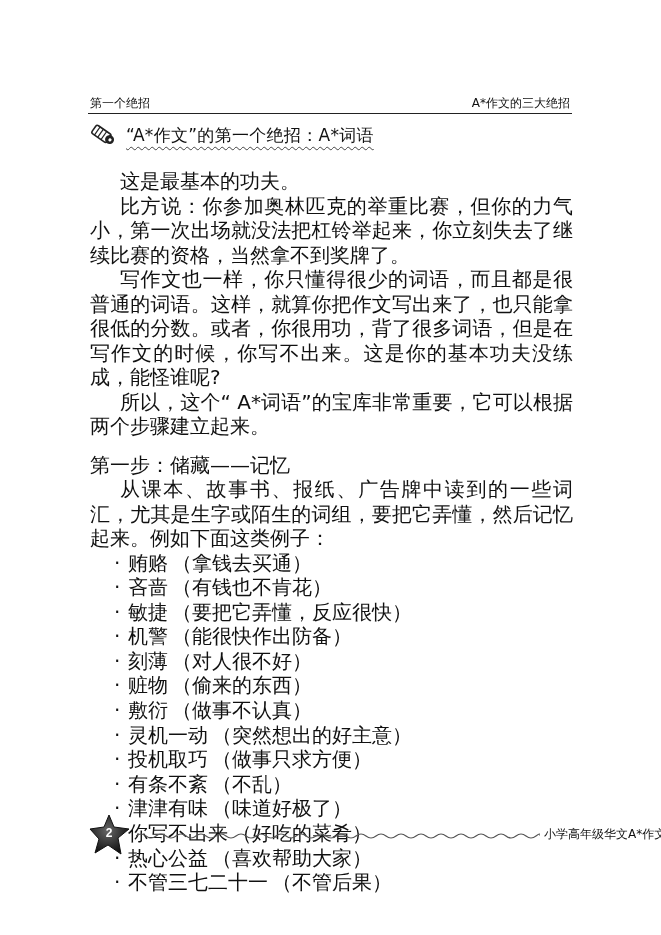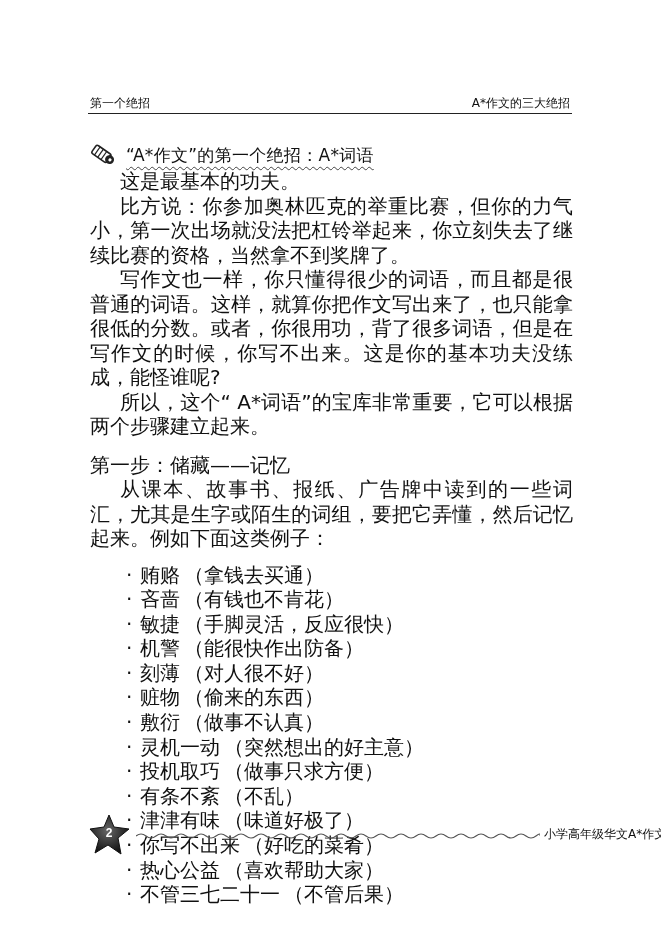--- a/index.html
+++ b/index.html
@@ -10,38 +10,38 @@
     }
     .running-header {
       position: absolute; left: 88px; top: 95px; width: 484px; height: 18px;
       border-bottom: 1.5px solid #222;
       font-size: 12px; line-height: 16px;
     }
     .running-header .left { position: absolute; left: 2px; top: 0; }
     .running-header .right { position: absolute; right: 2px; top: 0; }
 
     .section-title {
-      position: absolute; left: 90px; top: 140px; height: 30px;
+      position: absolute; left: 90px; top: 120px; height: 30px;
       display: flex; align-items: center;
     }
     .title-icon { width: 26px; height: 22px; margin-right: 10px; }
     .title-text {
       font-size: 17px; line-height: 22px; letter-spacing: 0.3px;
       text-decoration: underline wavy #444; text-decoration-thickness: 1px;
       text-underline-offset: 5px;
     }
 
     .body-text {
       position: absolute; left: 90px; top: 169px; width: 483px;
       font-size: 20px; line-height: 24.5px;
     }
     .body-text p { margin: 0; text-indent: 30px; text-align: justify; }
     .body-text .step-heading { text-indent: 0; margin-top: 14px; }
 
-    .example-list { list-style: none; margin: 12px; padding: 0 0 0 24px; }
+    .example-list { list-style: none; margin: 0; padding: 0 0 0 24px; }
     .example-list li { line-height: 24.6px; white-space: nowrap; }
     .example-list .bullet { display: inline-block; width: 14px; }
     .example-list .gloss { margin-left: 4px; }
 
     .footer {
       position: absolute; left: 88px; top: 812px; width: 500px; height: 50px;
     }
     .star { position: absolute; left: 0; top: 0; width: 46px; height: 46px; }
     .star-num {
       position: absolute; left: 12px; top: 14px; width: 18px; text-align: center;
@@ -80,21 +80,21 @@
   <p>比方说：你参加奥林匹克的举重比赛，但你的力气小，第一次出场就没法把杠铃举起来，你立刻失去了继续比赛的资格，当然拿不到奖牌了。</p>
   <p>写作文也一样，你只懂得很少的词语，而且都是很普通的词语。这样，就算你把作文写出来了，也只能拿很低的分数。或者，你很用功，背了很多词语，但是在写作文的时候，你写不出来。这是你的基本功夫没练成，能怪谁呢?</p>
   <p>所以，这个“ A*词语”的宝库非常重要，它可以根据两个步骤建立起来。</p>
 
   <p class="step-heading">第一步：储藏——记忆</p>
   <p>从课本、故事书、报纸、广告牌中读到的一些词汇，尤其是生字或陌生的词组，要把它弄懂，然后记忆起来。例如下面这类例子：</p>
 
   <ul class="example-list">
     <li><span class="bullet">·</span><span>贿赂</span><span class="gloss">（拿钱去买通）</span></li>
     <li><span class="bullet">·</span><span>吝啬</span><span class="gloss">（有钱也不肯花）</span></li>
-    <li><span class="bullet">·</span><span>敏捷</span><span class="gloss">（手脚灵活，反应很快）</span></li>
+    <li><span class="bullet">·</span><span>敏捷</span><span class="gloss">（要把它弄懂，反应很快）</span></li>
     <li><span class="bullet">·</span><span>机警</span><span class="gloss">（能很快作出防备）</span></li>
     <li><span class="bullet">·</span><span>刻薄</span><span class="gloss">（对人很不好）</span></li>
     <li><span class="bullet">·</span><span>赃物</span><span class="gloss">（偷来的东西）</span></li>
     <li><span class="bullet">·</span><span>敷衍</span><span class="gloss">（做事不认真）</span></li>
     <li><span class="bullet">·</span><span>灵机一动</span><span class="gloss">（突然想出的好主意）</span></li>
     <li><span class="bullet">·</span><span>投机取巧</span><span class="gloss">（做事只求方便）</span></li>
     <li><span class="bullet">·</span><span>有条不紊</span><span class="gloss">（不乱）</span></li>
     <li><span class="bullet">·</span><span>津津有味</span><span class="gloss">（味道好极了）</span></li>
     <li><span class="bullet">·</span><span>你写不出来</span><span class="gloss">（好吃的菜肴）</span></li>
     <li><span class="bullet">·</span><span>热心公益</span><span class="gloss">（喜欢帮助大家）</span></li>

